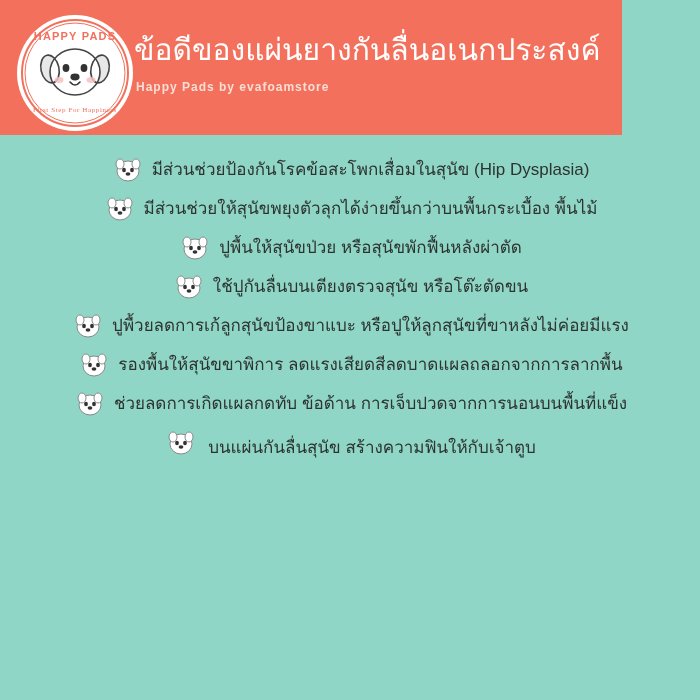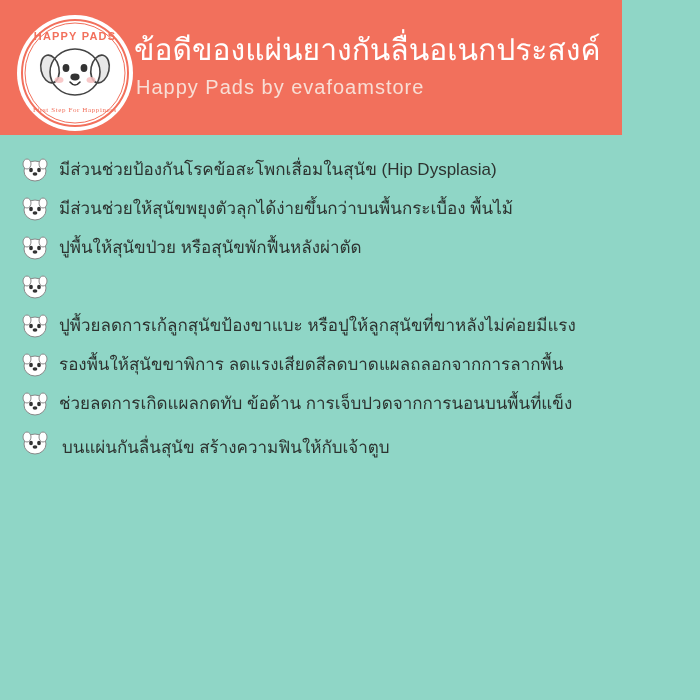--- a/index.html
+++ b/index.html
@@ -37,25 +37,26 @@
     color: #ffffff;
     font-size: 30px;
     line-height: 40px;
     letter-spacing: 0px;
     font-weight: normal;
     margin: 0;
     white-space: nowrap;
   }
   .header-subtitle {
     color: #f8ded5;
-    font-size: 20px;
+    font-size: 12px;
     line-height: 26px;
     margin: 4px 0 0 2px;
     letter-spacing: 1px;
     white-space: nowrap;
+    font-weight: bold;
   }
 
   
   .logo-badge {
     position: absolute;
     left: 14px;
     top: 12px;
     width: 122px;
     height: 122px;
   }
@@ -71,20 +72,21 @@
     width: 700px;
     padding: 18px 0 0 0;
     box-sizing: border-box;
   }
   .list-item {
     display: flex;
     align-items: flex-start;
     padding: 0 18px 0 20px;
     margin-bottom: 1px;
     min-height: 38px;
+    justify-content: center;
   }
   .bullet-icon {
     flex: 0 0 auto;
     width: 30px;
     height: 30px;
     margin-top: 2px;
     margin-right: 9px;
   }
   .bullet-icon svg { display: block; }
 
@@ -189,20 +191,21 @@
       <span class="bullet-icon">
         <svg width="30" height="30" viewBox="0 0 30 30" xmlns="http://www.w3.org/2000/svg">
           <ellipse cx="15" cy="16" rx="11" ry="10" fill="#ffffff" stroke="#8a8a8a" stroke-width="1"></ellipse>
           <ellipse cx="7" cy="9" rx="4" ry="5" fill="#ffffff" stroke="#8a8a8a" stroke-width="1"></ellipse>
           <ellipse cx="23" cy="9" rx="4" ry="5" fill="#ffffff" stroke="#8a8a8a" stroke-width="1"></ellipse>
           <ellipse cx="11" cy="15" rx="1.9" ry="2.3" fill="#333"></ellipse>
           <ellipse cx="19" cy="15" rx="1.9" ry="2.3" fill="#333"></ellipse>
           <ellipse cx="15" cy="19" rx="2.4" ry="1.8" fill="#333"></ellipse>
         </svg>
       </span>
+      <span class="item-text">ใช้ปูกันลื่นบนเตียงตรวจสุนัข หรือโต๊ะตัดขน</span>
     </div>
 
 
     <div class="list-item">
       <span class="bullet-icon">
         <svg width="30" height="30" viewBox="0 0 30 30" xmlns="http://www.w3.org/2000/svg">
           <ellipse cx="15" cy="16" rx="11" ry="10" fill="#ffffff" stroke="#8a8a8a" stroke-width="1"></ellipse>
           <ellipse cx="7" cy="9" rx="4" ry="5" fill="#ffffff" stroke="#8a8a8a" stroke-width="1"></ellipse>
           <ellipse cx="23" cy="9" rx="4" ry="5" fill="#ffffff" stroke="#8a8a8a" stroke-width="1"></ellipse>
           <ellipse cx="11" cy="15" rx="1.9" ry="2.3" fill="#333"></ellipse>

